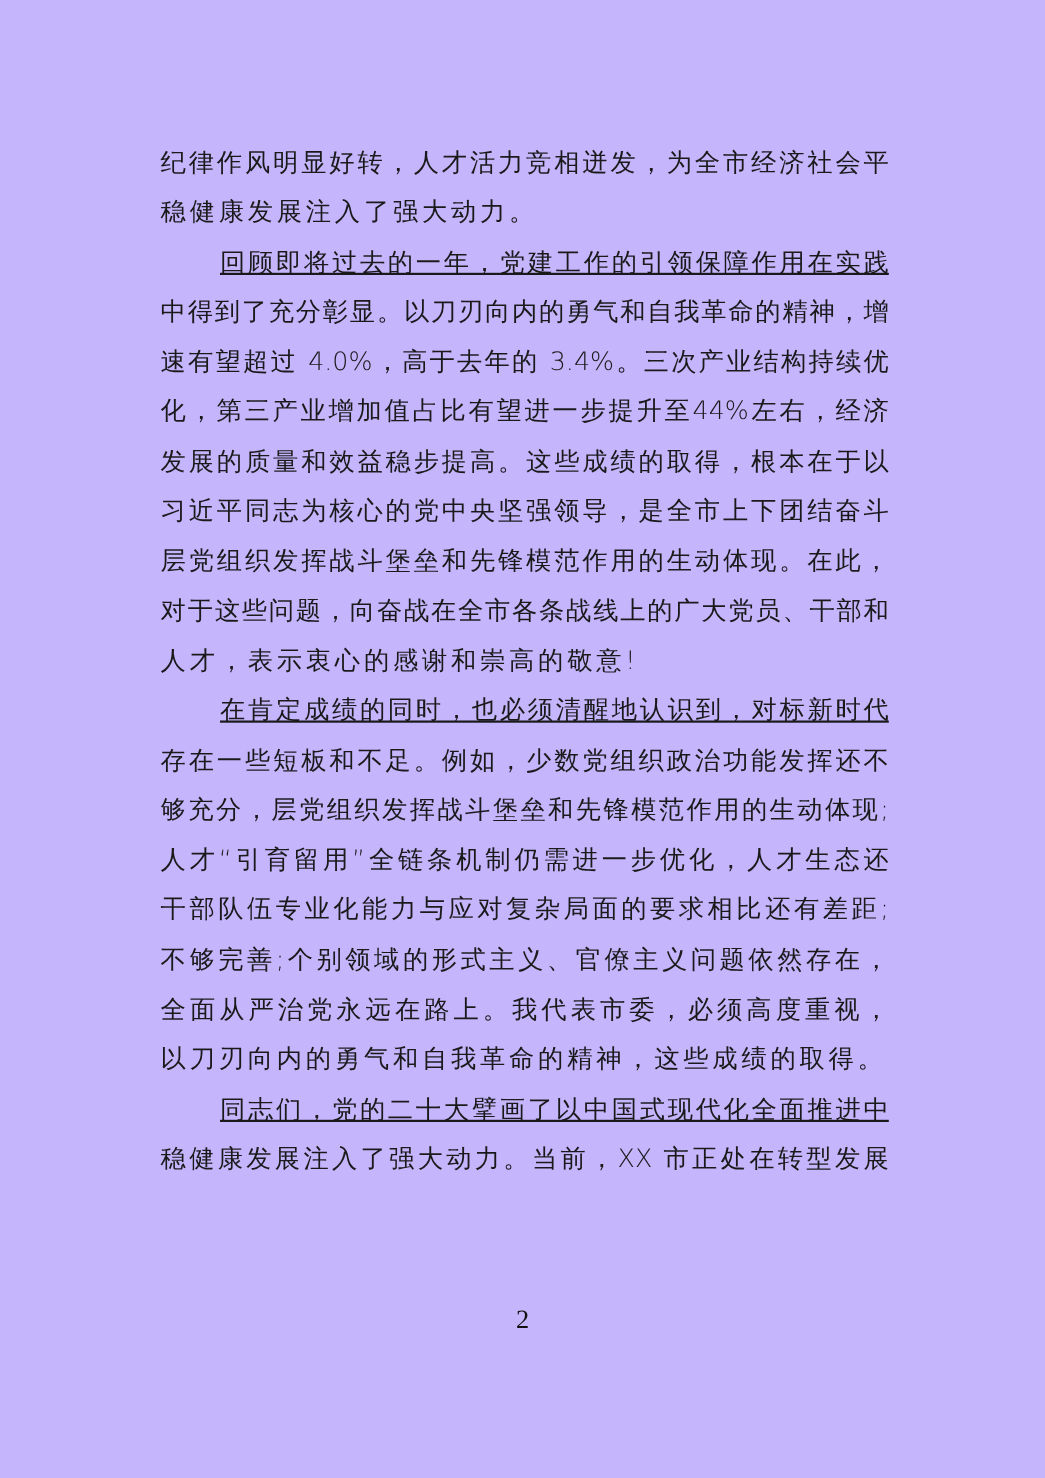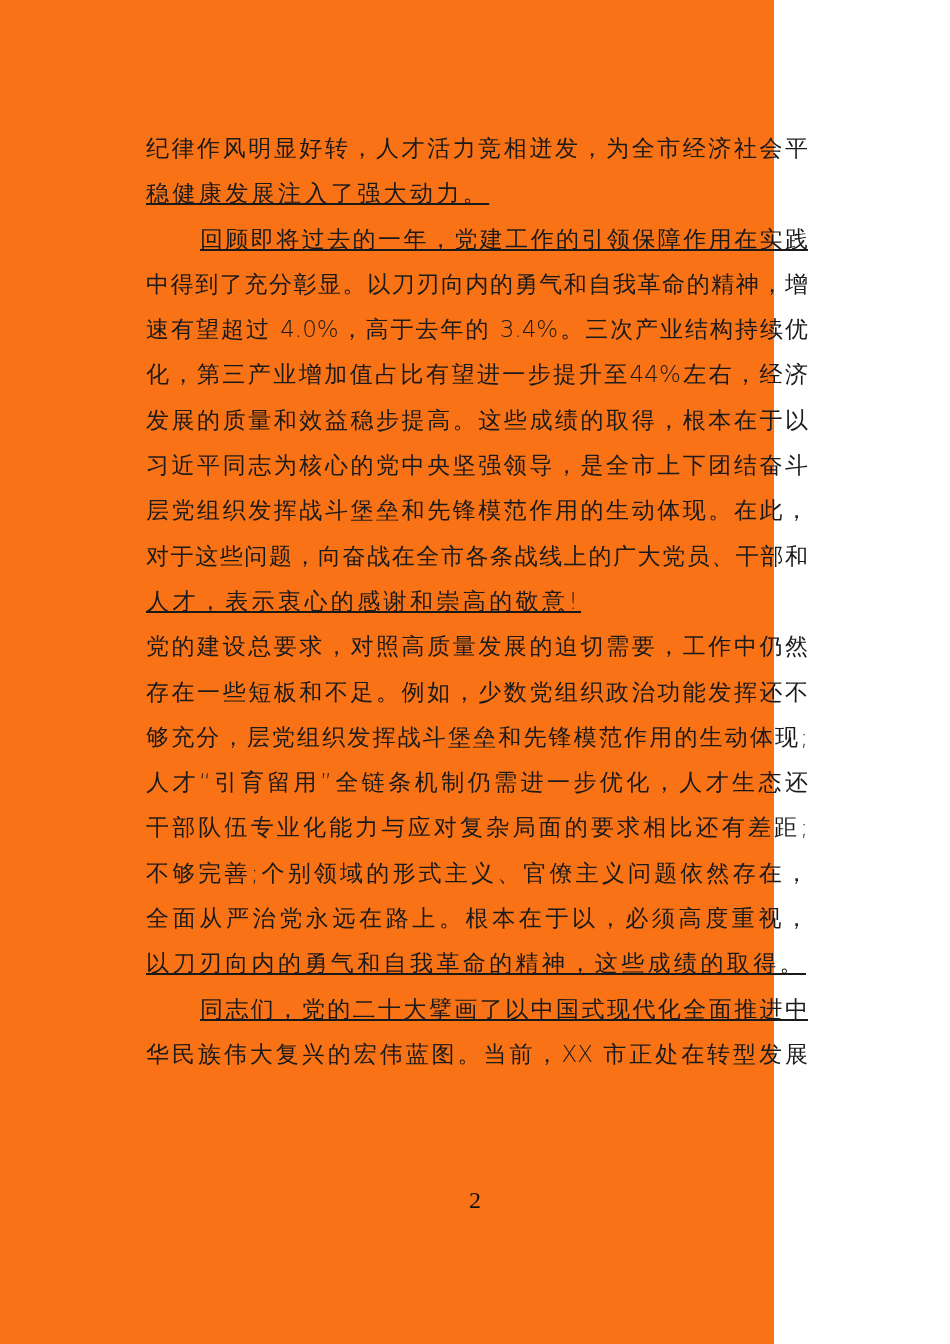--- a/index.html
+++ b/index.html
@@ -12,23 +12,23 @@
       height: 1344px;
       position: relative;
       overflow: hidden;
       font-family: "DejaVu Serif", "Liberation Serif", serif;
       color: #111111;
     }
     .page {
       position: absolute;
       left: 0;
       top: 0;
-      width: 774px;
+      width: 950px;
       height: 1344px;
-      background: #f97316;
+      background: #c4b5fd;
     }
     .content {
       position: absolute;
       left: 146px;
       top: 126px;
       width: 662px;
     }
     .line {
       display: block;
       height: 45.3px;
@@ -41,21 +41,20 @@
       font-weight: 300;
       color: #1a1a1a;
     }
     .line.indent {
       padding-left: 54px;
       text-decoration: underline;
     }
     .line.last {
       text-align-last: left;
       letter-spacing: 3.4px;
-      text-decoration: underline;
     }
     .page-number {
       position: absolute;
       left: 0;
       width: 950px;
       top: 1187px;
       text-align: center;
       font-family: "Liberation Serif", "DejaVu Serif", serif;
       font-size: 24px;
       color: #111111;
@@ -78,31 +77,31 @@
       <span class="line">速有望超过 4.0%，高于去年的 3.4%。三次产业结构持续优</span>
       <span class="line">化，第三产业增加值占比有望进一步提升至44%左右，经济</span>
       <span class="line">发展的质量和效益稳步提高。这些成绩的取得，根本在于以</span>
       <span class="line">习近平同志为核心的党中央坚强领导，是全市上下团结奋斗</span>
       <span class="line">层党组织发挥战斗堡垒和先锋模范作用的生动体现。在此，</span>
       <span class="line">对于这些问题，向奋战在全市各条战线上的广大党员、干部和</span>
       <span class="line last">人才，表示衷心的感谢和崇高的敬意!</span>
     </div>
 
     <div>
-      <span class="line">党的建设总要求，对照高质量发展的迫切需要，工作中仍然</span>
+      <span class="line indent">在肯定成绩的同时，也必须清醒地认识到，对标新时代</span>
       <span class="line">存在一些短板和不足。例如，少数党组织政治功能发挥还不</span>
       <span class="line">够充分，层党组织发挥战斗堡垒和先锋模范作用的生动体现;</span>
       <span class="line">人才“引育留用”全链条机制仍需进一步优化，人才生态还</span>
       <span class="line">干部队伍专业化能力与应对复杂局面的要求相比还有差距;</span>
       <span class="line">不够完善;个别领域的形式主义、官僚主义问题依然存在，</span>
-      <span class="line">全面从严治党永远在路上。根本在于以，必须高度重视，</span>
+      <span class="line">全面从严治党永远在路上。我代表市委，必须高度重视，</span>
       <span class="line last">以刀刃向内的勇气和自我革命的精神，这些成绩的取得。</span>
     </div>
 
     <div>
       <span class="line indent">同志们，党的二十大擘画了以中国式现代化全面推进中</span>
-      <span class="line">华民族伟大复兴的宏伟蓝图。当前，XX 市正处在转型发展</span>
+      <span class="line">稳健康发展注入了强大动力。当前，XX 市正处在转型发展</span>
     </div>
 
   </div>
 
   <div class="page-number">2</div>
 </div>
 
 </body></html>

